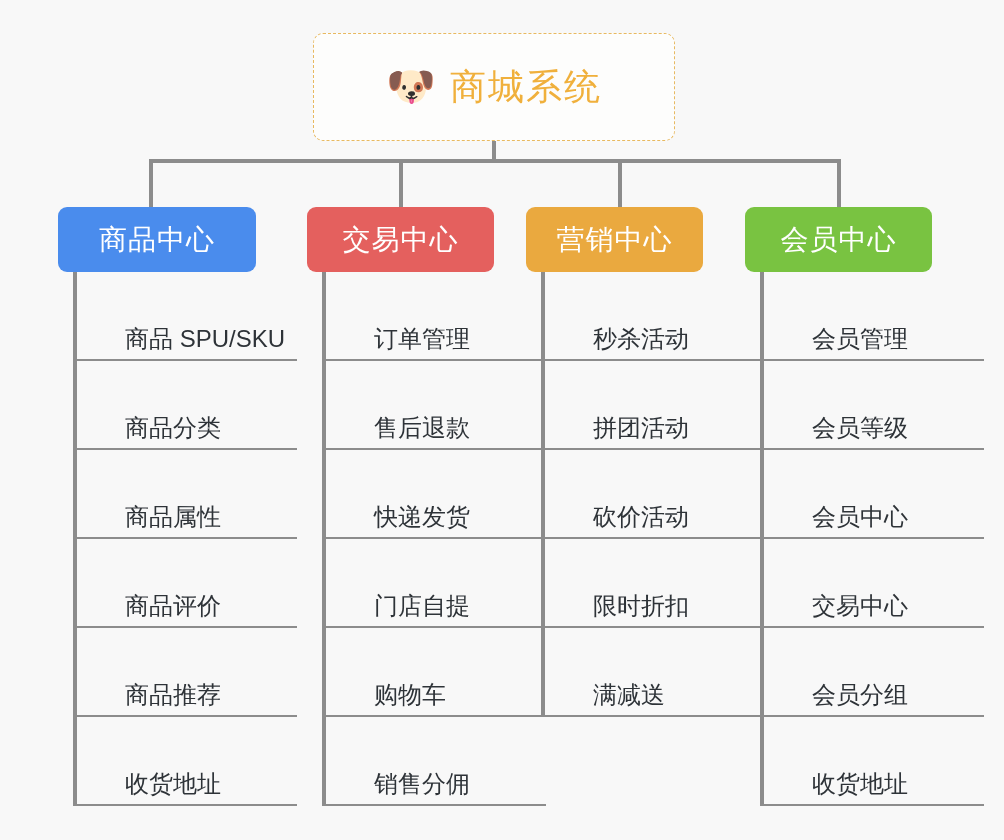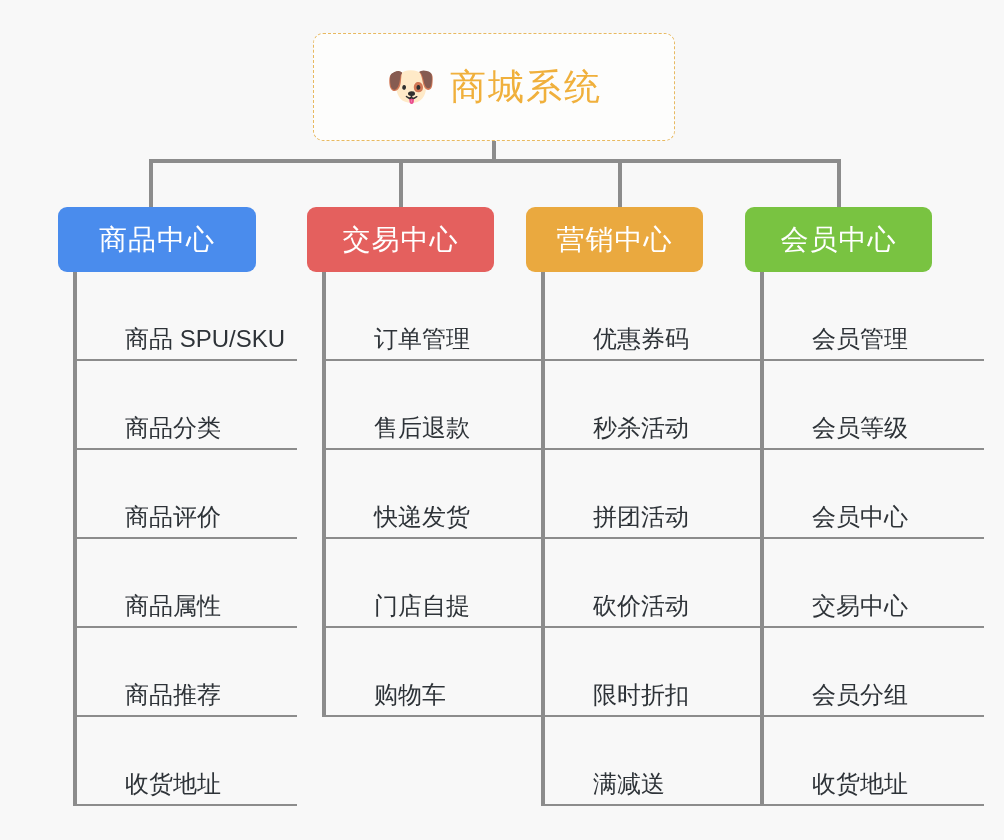--- a/index.html
+++ b/index.html
@@ -139,24 +139,24 @@
           <span>商品中心</span>
         </div>
         <div class="col-body" style="border-left-color: rgb(140, 140, 140);">
           <div class="leaf">
             <div class="leaf-inner" style="border-bottom-color: rgb(140, 140, 140);"><span class="leaf-label">商品 SPU/SKU</span></div>
           </div>
           <div class="leaf">
             <div class="leaf-inner" style="border-bottom-color: rgb(140, 140, 140);"><span class="leaf-label">商品分类</span></div>
           </div>
           <div class="leaf">
+            <div class="leaf-inner" style="border-bottom-color: rgb(140, 140, 140);"><span class="leaf-label">商品属性</span></div>
+          </div>
+          <div class="leaf">
             <div class="leaf-inner" style="border-bottom-color: rgb(140, 140, 140);"><span class="leaf-label">商品评价</span></div>
-          </div>
-          <div class="leaf">
-            <div class="leaf-inner" style="border-bottom-color: rgb(140, 140, 140);"><span class="leaf-label">商品属性</span></div>
           </div>
           <div class="leaf">
             <div class="leaf-inner" style="border-bottom-color: rgb(140, 140, 140);"><span class="leaf-label">商品推荐</span></div>
           </div>
           <div class="leaf">
             <div class="leaf-inner" style="border-bottom-color: rgb(140, 140, 140);"><span class="leaf-label">收货地址</span></div>
           </div>
         </div>
       </div>
       <div class="column" style="left: 307px; width: 187px;">
@@ -172,31 +172,31 @@
           </div>
           <div class="leaf">
             <div class="leaf-inner" style="border-bottom-color: rgb(140, 140, 140);"><span class="leaf-label">快递发货</span></div>
           </div>
           <div class="leaf">
             <div class="leaf-inner" style="border-bottom-color: rgb(140, 140, 140);"><span class="leaf-label">门店自提</span></div>
           </div>
           <div class="leaf">
             <div class="leaf-inner" style="border-bottom-color: rgb(140, 140, 140);"><span class="leaf-label">购物车</span></div>
           </div>
+          <div class="leaf">
+            <div class="leaf-inner" style="border-bottom-color: rgb(140, 140, 140);"><span class="leaf-label">销售分佣</span></div>
+          </div>
         </div>
       </div>
       <div class="column" style="left: 526px; width: 187px;">
         <div class="col-header" style="background: rgb(234, 169, 63); width: 177px;">
           <span>营销中心</span>
         </div>
         <div class="col-body" style="border-left-color: rgb(140, 140, 140);">
           <div class="leaf">
-            <div class="leaf-inner" style="border-bottom-color: rgb(140, 140, 140);"><span class="leaf-label">优惠券码</span></div>
-          </div>
-          <div class="leaf">
             <div class="leaf-inner" style="border-bottom-color: rgb(140, 140, 140);"><span class="leaf-label">秒杀活动</span></div>
           </div>
           <div class="leaf">
             <div class="leaf-inner" style="border-bottom-color: rgb(140, 140, 140);"><span class="leaf-label">拼团活动</span></div>
           </div>
           <div class="leaf">
             <div class="leaf-inner" style="border-bottom-color: rgb(140, 140, 140);"><span class="leaf-label">砍价活动</span></div>
           </div>
           <div class="leaf">
             <div class="leaf-inner" style="border-bottom-color: rgb(140, 140, 140);"><span class="leaf-label">限时折扣</span></div>

